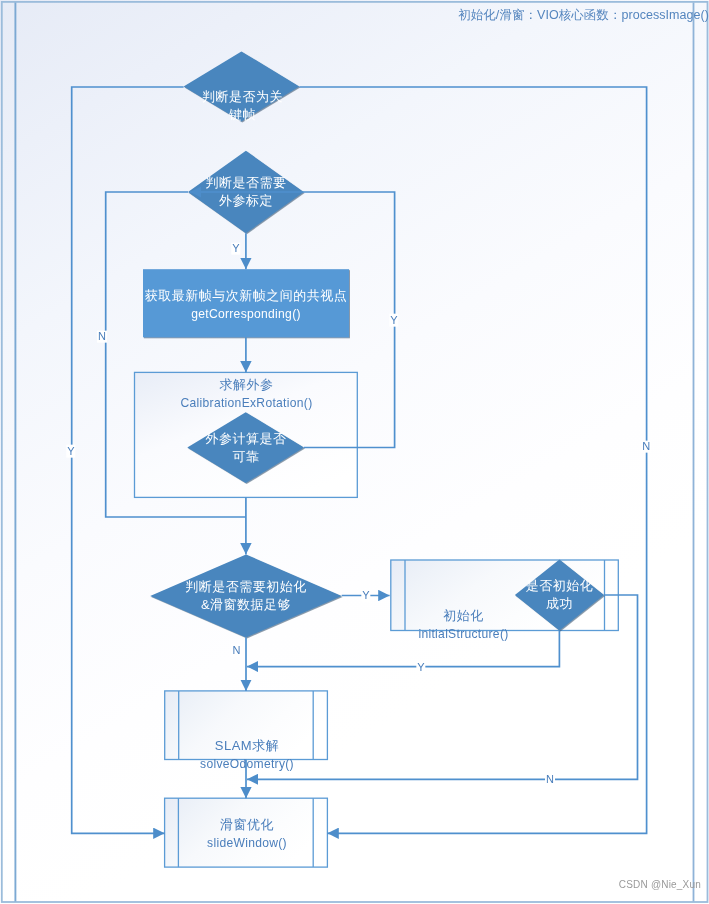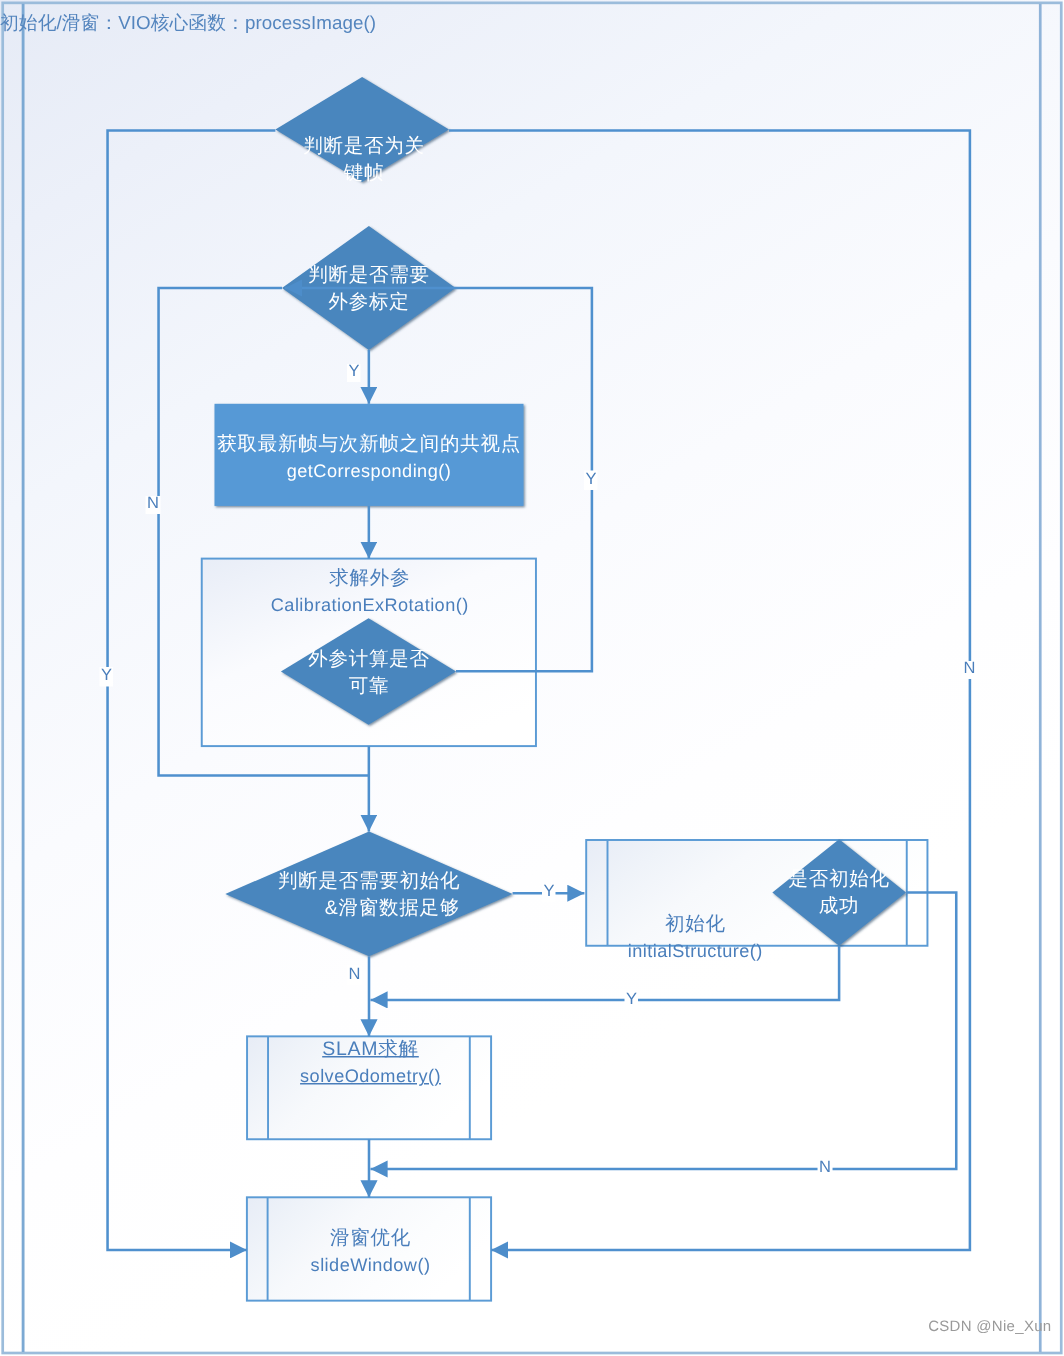--- a/index.html
+++ b/index.html
@@ -5,21 +5,21 @@
 <style>
   html,body{margin:0;padding:0;}
   body{width:709px;height:904px;overflow:hidden;
        font-family:"Liberation Sans","DejaVu Sans",sans-serif;
        background:#ffffff;}
   #stage{position:relative;width:709px;height:904px;overflow:hidden;}
   #bg{position:absolute;inset:0;
       background:linear-gradient(149deg,#e6ebf6 0%,#ecf0f9 12%,#f3f6fc 26%,#fafbfe 44%,#fefeff 60%,#ffffff 72%,#ffffff 100%);}
   svg.layer{position:absolute;left:0;top:0;width:709px;height:904px;}
   .txt{position:absolute;}
-  .t-title{left:0;top:7px;width:709px;text-align:left;
+  .t-title{left:0;top:7px;width:709px;text-align:right;
            font-size:12.5px;color:#5485BE;letter-spacing:.05px;}
   .t-wm{right:8px;top:879px;font-size:10px;color:#9a9a9a;letter-spacing:.2px;}
   
   .nl{position:absolute;transform:translate(-50%,-50%);text-align:center;
       white-space:nowrap;font-size:13px;letter-spacing:.5px;line-height:18px;}
   .nl.white{color:#ffffff;}
   .nl.blue{color:#4A7EBB;}
   .nl .lat{font-size:12.1px;letter-spacing:.3px;}
   .elbl{position:absolute;transform:translate(-50%,-50%);
         font-size:11px;color:#4A7EBB;line-height:11.5px;text-align:center;
@@ -139,36 +139,36 @@
   <div class="nl blue" style="left:246.5px;top:393.5px;">
     <div>求解外参</div>
     <div class="lat">CalibrationExRotation()</div>
   </div>
 
   <div class="nl white" style="left:246px;top:448px;">
     <div>外参计算是否</div>
     <div>可靠</div>
   </div>
 
-  <div class="nl white" style="left:246px;top:596px;text-align:right;">
+  <div class="nl white" style="left:246px;top:596px;">
     <div>判断是否需要初始化</div>
     <div>&amp;滑窗数据足够</div>
   </div>
 
   <div class="nl blue" style="left:463.5px;top:596px;margin-top:29px;">
     <div>初始化</div>
     <div class="lat">initialStructure()</div>
   </div>
 
   <div class="nl white" style="left:559.4px;top:595px;">
     <div>是否初始化</div>
     <div>成功</div>
   </div>
 
-  <div class="nl blue" style="left:247px;top:708px;text-decoration:underline;">
+  <div class="nl blue" style="left:247px;top:755px;">
     <div>SLAM求解</div>
     <div class="lat">solveOdometry()</div>
   </div>
 
   <div class="nl blue" style="left:247px;top:834.3px;">
     <div>滑窗优化</div>
     <div class="lat">slideWindow()</div>
   </div>
 
   <div class="elbl" style="left:71px;top:451px;">Y</div>

